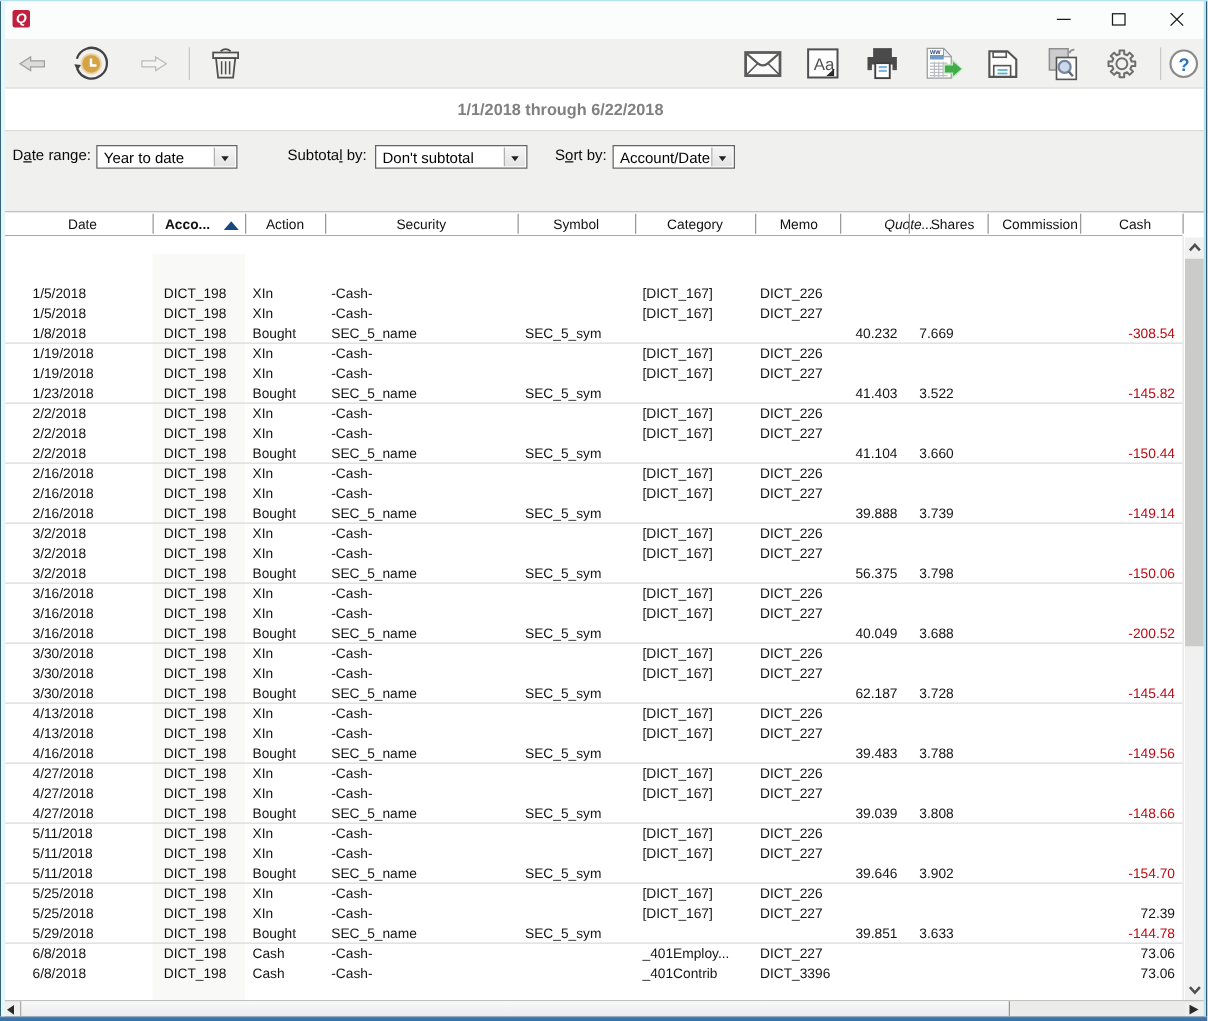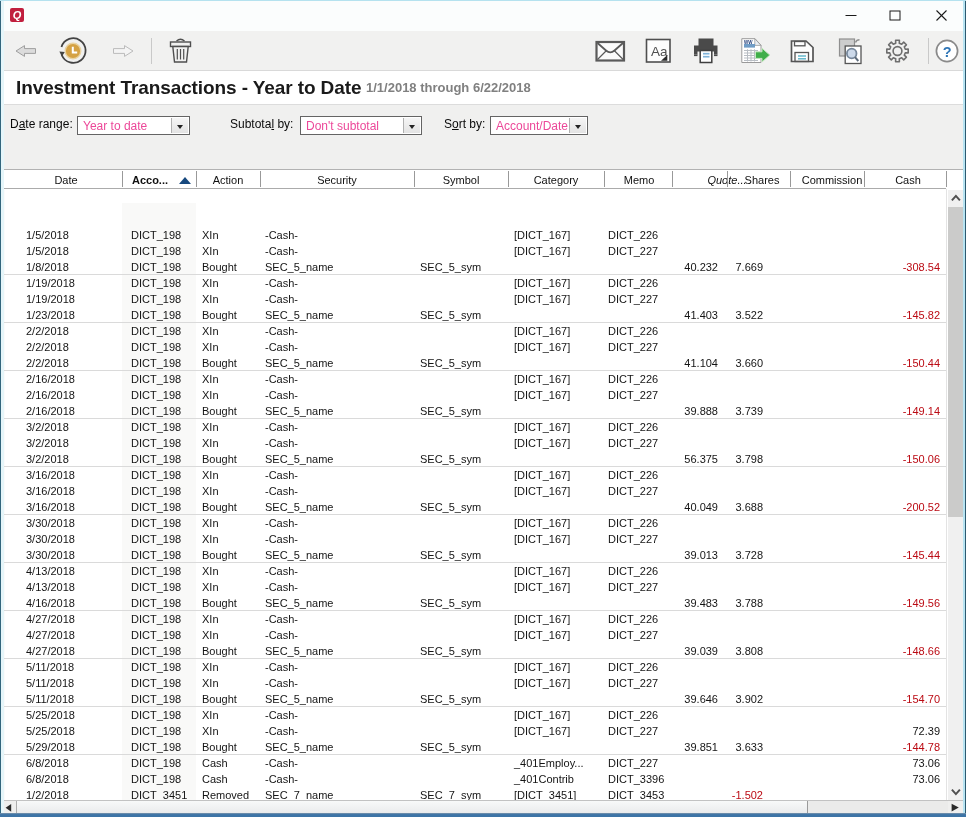--- a/index.html
+++ b/index.html
@@ -14,21 +14,21 @@
   #titletext { left:30px; top:0; height:31px; line-height:33px; font-size:12px; color:#101010; }
   #qlogo { left:10px; top:8px; width:14px; height:14px; background:#c11f3e; border-radius:2px;
            color:#fff; font-weight:bold; font-style:italic; font-size:11px; text-align:center; line-height:14px; }
   #toolbar { left:0; top:31px; width:966px; height:39px; background:#f1f1f0; border-bottom:1px solid #d9d9d9; }
   #reporthead { left:0; top:71px; width:966px; height:33px; background:#ffffff; }
   #reporttitle { left:16px; top:77px; font-size:19px; font-weight:bold; color:#1a1a1a; letter-spacing:-0.1px; }
   #reportdates { left:366px; top:80px; font-size:13px; font-weight:bold; color:#808080; letter-spacing:0px; }
   #ctrlband { left:0; top:104px; width:966px; height:66px; background:#f0f0ef; border-top:1px solid #dcdcdc; border-bottom:1px solid #b2b2b2; box-sizing:border-box; }
   .lbl { top:117px; font-size:12px; color:#0a0a0a; }
   .combo { top:116px; height:19px; background:#fff; border:1px solid #646464; box-sizing:border-box; }
-  .combotext { position:absolute; left:5px; top:0; font-size:12px; line-height:18px; color:#ec4899; white-space:nowrap; }
+  .combotext { position:absolute; left:5px; top:0; font-size:12px; line-height:18px; color:#000000; white-space:nowrap; }
   .combobtn { position:absolute; right:1px; top:1px; bottom:1px; width:16px;
                background:linear-gradient(#f5f5f5,#e3e3e3); border-left:1px solid #b0b0b0; }
   .combobtn:after { content:""; position:absolute; left:4.5px; top:6.5px; width:0; height:0;
                border-left:3.5px solid transparent; border-right:3.5px solid transparent; border-top:4px solid #222; }
   
   #thead { left:4px; top:170px; width:942px; height:18px; background:#fff; }
   #theadline { left:2px; top:188px; width:944px; height:1px; background:#ababab; }
   .hcell { position:absolute; top:0; height:18px; line-height:21px; text-align:center; font-size:11px; color:#111; }
   .htick { position:absolute; top:1px; width:1px; height:16px; background:#999; }
   #sorttri { position:absolute; left:175px; top:7px; width:0; height:0;
@@ -58,21 +58,20 @@
   #rborder { left:963px; top:1px; width:3px; height:812px; background:linear-gradient(90deg,#b8e4f2 66%,#2d5a70 66%); }
 </style>
 </head>
 <body>
 <div id="win">
   <div class="abs" id="titlebar"></div>
   <div class="abs" id="toolbar"></div>
   <div class="abs" id="reporthead"></div>
   <div class="abs" id="ctrlband"></div>
   <div class="abs" id="qlogo">Q</div>
-  <div class="abs" id="reporttitle">Investment Transactions - Year to Date</div>
   <div class="abs" id="reportdates">1/1/2018 through 6/22/2018</div>
 
   <div class="abs lbl" style="left:10px">D<u>a</u>te range:</div>
   <div class="abs combo" style="left:77px;width:113px">
       <span class="combotext">Year to date</span>
       <span class="combobtn"></span>
     </div>
   <div class="abs lbl" style="left:230px">Subtota<u>l</u> by:</div>
   <div class="abs combo" style="left:300px;width:122px">
       <span class="combotext">Don't subtotal</span>
@@ -286,21 +285,21 @@
       <span class="c" style="left:257px">-Cash-</span>
       <span class="c" style="left:506px">[DICT_167]</span>
       <span class="c" style="left:600px">DICT_227</span>
     </div>
 <div class="row" style="top:547px">
       <span class="c" style="left:18px">3/30/2018</span>
       <span class="c" style="left:123px">DICT_198</span>
       <span class="c" style="left:194px">Bought</span>
       <span class="c" style="left:257px">SEC_5_name</span>
       <span class="c" style="left:412px">SEC_5_sym</span>
-      <span class="c" style="right:229px">39.013</span>
+      <span class="c" style="right:229px">62.187</span>
       <span class="c" style="right:184px">3.728</span>
       <span class="c red" style="right:7px">-145.44</span>
     </div>
 <div class="row" style="top:563px">
       <span class="c" style="left:18px">4/13/2018</span>
       <span class="c" style="left:123px">DICT_198</span>
       <span class="c" style="left:194px">XIn</span>
       <span class="c" style="left:257px">-Cash-</span>
       <span class="c" style="left:506px">[DICT_167]</span>
       <span class="c" style="left:600px">DICT_226</span>
@@ -412,30 +411,20 @@
       <span class="c" style="right:7px">73.06</span>
     </div>
 <div class="row" style="top:771px">
       <span class="c" style="left:18px">6/8/2018</span>
       <span class="c" style="left:123px">DICT_198</span>
       <span class="c" style="left:194px">Cash</span>
       <span class="c" style="left:257px">-Cash-</span>
       <span class="c" style="left:506px">_401Contrib</span>
       <span class="c" style="left:600px">DICT_3396</span>
       <span class="c" style="right:7px">73.06</span>
-    </div>
-<div class="row" style="top:787px">
-      <span class="c" style="left:18px">1/2/2018</span>
-      <span class="c" style="left:123px">DICT_3451</span>
-      <span class="c" style="left:194px">Removed</span>
-      <span class="c" style="left:257px">SEC_7_name</span>
-      <span class="c" style="left:412px">SEC_7_sym</span>
-      <span class="c" style="left:506px">[DICT_3451]</span>
-      <span class="c" style="left:600px">DICT_3453</span>
-      <span class="c red" style="right:184px">-1.502</span>
     </div>
 <div class="sep" style="top:274px"></div>
 <div class="sep" style="top:322px"></div>
 <div class="sep" style="top:370px"></div>
 <div class="sep" style="top:418px"></div>
 <div class="sep" style="top:466px"></div>
 <div class="sep" style="top:514px"></div>
 <div class="sep" style="top:562px"></div>
 <div class="sep" style="top:610px"></div>
 <div class="sep" style="top:658px"></div>

